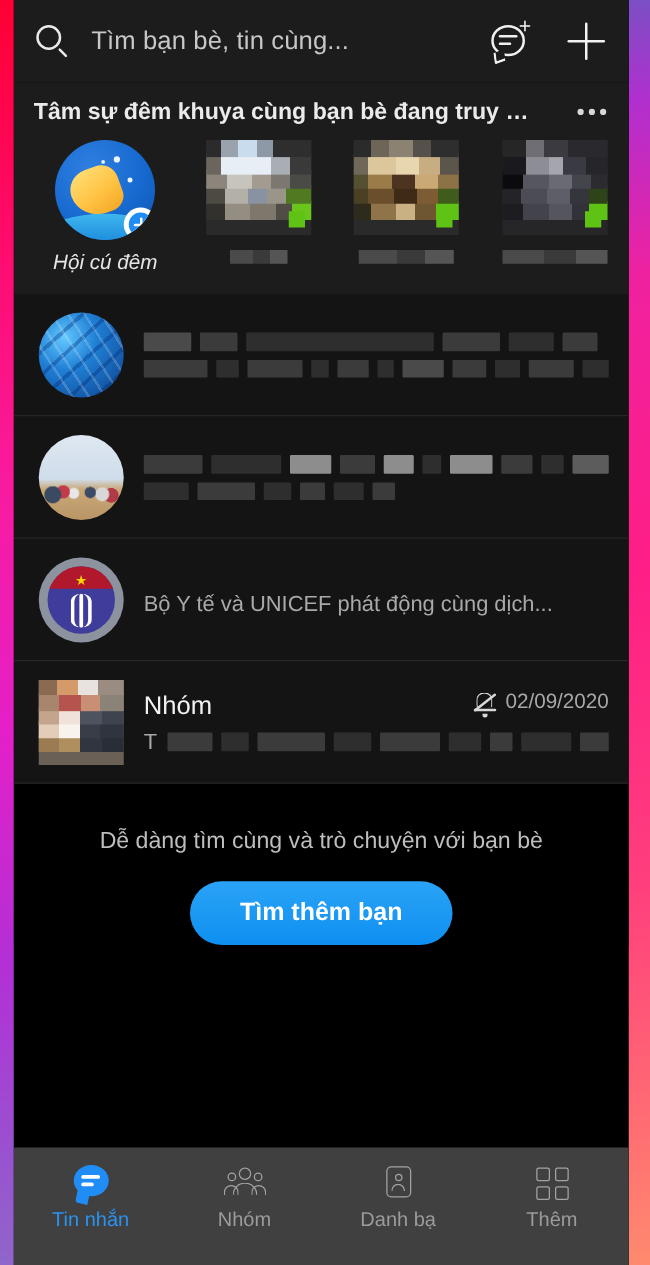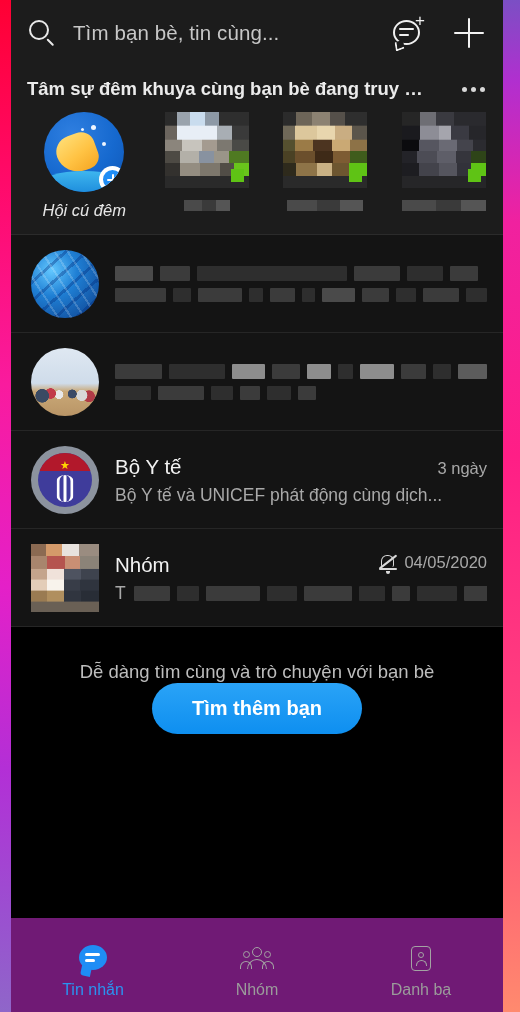--- a/index.html
+++ b/index.html
@@ -262,31 +262,31 @@
   .blk-a { background: #3b3b3b; } .blk-b { background: #4a4a4a; }
   .blk-c { background: #2e2e2e; } .blk-d { background: #5c5c5c; }
   .blk-e { background: #8d8d8d; }
 
   
   .promo {
     background: #000; text-align: center; padding: 34px 0 0 0;
   }
   .promo-text { color: #bdbdbd; font-size: 18.5px; }
   .cta-btn {
-    display: inline-block; 
+    display: inline-block; margin-top: 22px;
     background: linear-gradient(180deg,#2aa3f7 0%, #0e8ff0 100%);
     color: #fff; font-size: 20px; font-weight: 700;
     border: none; border-radius: 26px;
     padding: 14px 40px; cursor: pointer;
   }
 
   
   .bottom-nav {
     position: absolute; left: 0; right: 0; bottom: 0; height: 94px;
-    background: #701a75; display: flex; align-items: center;
+    background: #404040; display: flex; align-items: flex-start;
     padding-top: 12px;
   }
   .nav-item {
     flex: 1 1 0; display: flex; flex-direction: column;
     align-items: center; gap: 6px; cursor: pointer;
   }
   .nav-label { font-size: 16px; color: #9b9b9b; }
   .nav-item.active .nav-label { color: #2a93f0; }
   .nav-ico { width: 32px; height: 32px; position: relative; }
 
@@ -531,26 +531,20 @@
       <div class="chat-row">
         <div class="avatar av-moh">
           <div class="inner">
             <div class="topband"></div>
             <div class="star">★</div>
             <div class="snake"></div>
             <div class="rod"></div>
           </div>
         </div>
         <div class="row-body">
-          <div class="row-top">
-            <div class="row-name">Bộ Y tế</div>
-            <div class="row-meta">
-              <div class="row-time">3 ngày</div>
-            </div>
-          </div>
           <div class="row-preview">Bộ Y tế và UNICEF phát động cùng dịch...</div>
         </div>
         <div class="row-divider"></div>
       </div>
 
       <div class="chat-row">
         <div class="avatar square" style="background:
                linear-gradient(90deg,#8b6a52 0 22%, #d49a6a 22% 46%, #e8e3de 46% 70%, #9a8c80 70% 100%) 0 0/100% 18% no-repeat,
                linear-gradient(90deg,#a8856d 0 24%, #b5544f 24% 50%, #c98f74 50% 72%, #8b8378 72% 100%) 0 18%/100% 22% no-repeat,
                linear-gradient(90deg,#c4a48c 0 24%, #f0e2da 24% 48%, #4e5360 48% 74%, #3e434e 74% 100%) 0 40%/100% 20% no-repeat,
@@ -559,21 +553,21 @@
                #6a6055;"></div>
         <div class="row-body">
           <div class="row-top">
             <div class="row-name">Nhóm</div>
             <div class="row-meta">
               <div class="mute-icon">
                 <div class="bell"></div>
                 <div class="clap"></div>
                 <div class="slash"></div>
               </div>
-              <div class="row-time">04/05/2020</div>
+              <div class="row-time">02/09/2020</div>
             </div>
           </div>
           <div class="row-preview" style="display:flex;align-items:center;gap:8px">
             <span>T</span>
             <span class="cen">
               <b class="blk-a" style="width:36px"></b>
               <b class="blk-c" style="width:22px"></b>
               <b class="blk-a" style="width:54px"></b>
               <b class="blk-c" style="width:30px"></b>
               <b class="blk-a" style="width:48px"></b>
@@ -620,16 +614,25 @@
       <div class="nav-item">
         <div class="nav-ico ico-contact">
           <div class="card"></div>
           <div class="head"></div>
           <div class="body"></div>
         </div>
         <div class="nav-label">Danh bạ</div>
       </div>
 
 
+      <div class="nav-item">
+        <div class="nav-ico ico-grid">
+          <i class="g1"></i>
+          <i class="g2"></i>
+          <i class="g3"></i>
+          <i class="g4"></i>
+        </div>
+        <div class="nav-label">Thêm</div>
+      </div>
     </div>
 
   </div>
 </div>
 
 </body></html>

